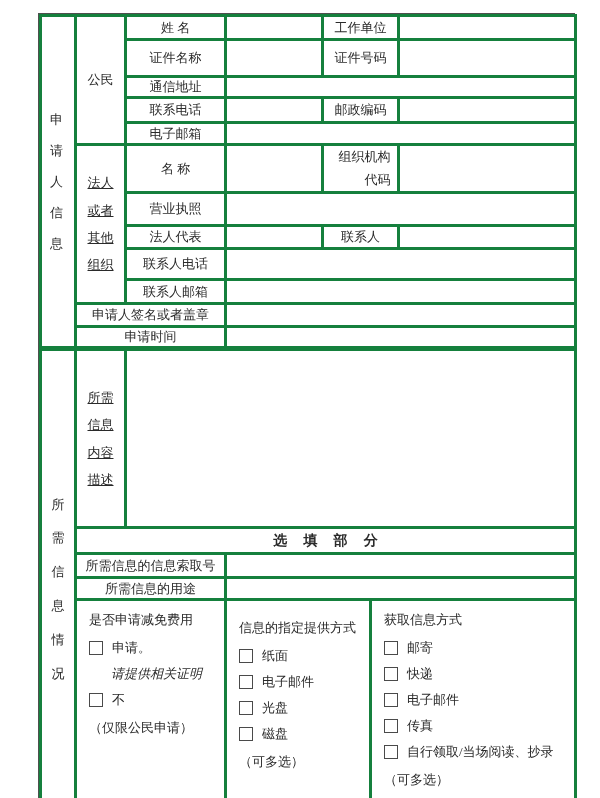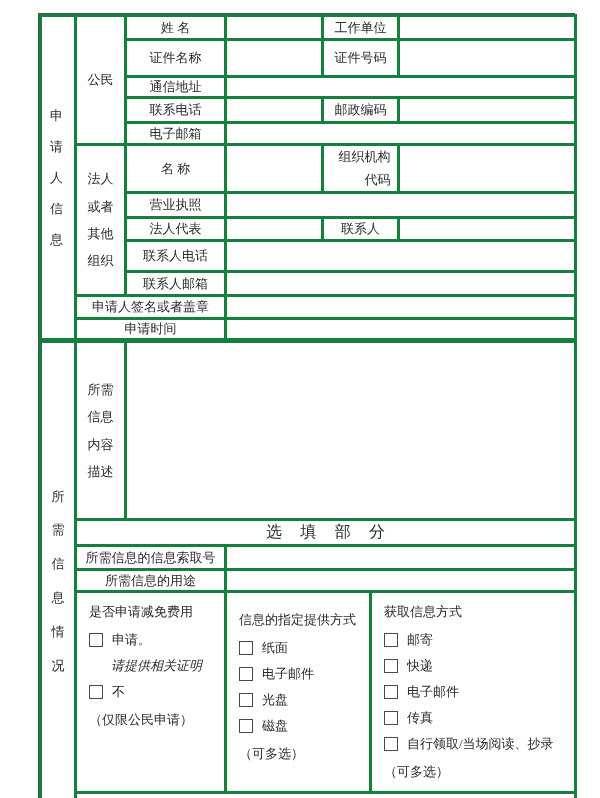--- a/index.html
+++ b/index.html
@@ -16,38 +16,38 @@
   table { border-collapse:collapse; table-layout:fixed; width:100%; }
   .tblB { margin-top:-1px; }
   td {
     border:3px solid #15803d;
     font-size:13px; text-align:center; vertical-align:middle;
     padding:0; overflow:hidden;
   }
   
   .v1 { width:1.25em; margin:0 auto; word-break:break-all; line-height:2.4; text-align:left; }
   .v1b { width:1.25em; margin:0 auto; word-break:break-all; line-height:2.6; text-align:center; }
-  .v2 { width:2.5em; margin:0 auto; word-break:break-all; line-height:2.1; text-align:center; }
+  .v2 { width:2.5em; margin:0 auto; word-break:break-all; line-height:2.1; text-align:center;text-decoration:underline; }
   .v4 { width:4.6em; margin:0 auto; word-break:break-all; line-height:1.7; text-align:right; }
   .optcol { vertical-align:top; }
   .optcol .inner {
     display:flex; flex-direction:column; height:100%;
     box-sizing:border-box; padding:6px 4px 10px 12px; text-align:left;
   }
   .head-line { padding:4px 0 6px 0; }
   .opt { display:flex; align-items:center; height:26px; flex:0 0 auto; }
   .cb {
     display:inline-block; width:12px; height:12px;
     border:1px solid #4a4a4a; background:#fff;
     margin-right:9px; flex:0 0 auto;
   }
   .opt-note { padding-left:22px; height:26px; display:flex; align-items:center;font-style:italic; }
   .footnote { margin-top:auto; padding-top:6px; }
   .optional-header {
-    font-weight:normal; font-size:16px;
+    font-weight:bold; font-size:14px;
     letter-spacing:1.15em; padding-left:1.15em;
   }
   .note-row { text-align:left; padding-left:14px; }
   .note-row .cb { vertical-align:-2px; }
 </style>
 </head>
 <body>
 
 <div class="page">
   <div class="wrap">
@@ -96,21 +96,21 @@
         <td rowspan="5">
           <div class="v2">法人或者其他组织</div>
         </td>
         <td>名 称</td>
         <td></td>
         <td>
           <div class="v4">组织机构代码</div>
         </td>
         <td></td>
       </tr>
-      <tr style="height:25px">
+      <tr style="height:33px">
         <td>营业执照</td>
         <td colspan="3"></td>
       </tr>
       <tr style="height:23px">
         <td>法人代表</td>
         <td></td>
         <td>联系人</td>
         <td></td>
       </tr>
       <tr style="height:31px">

